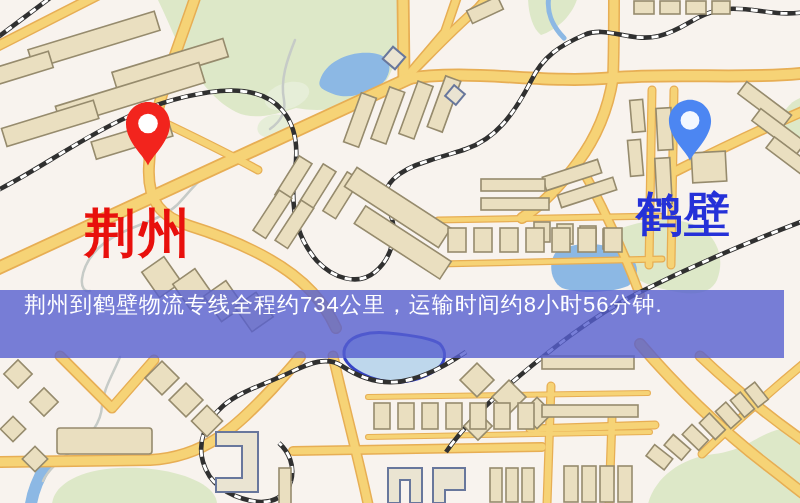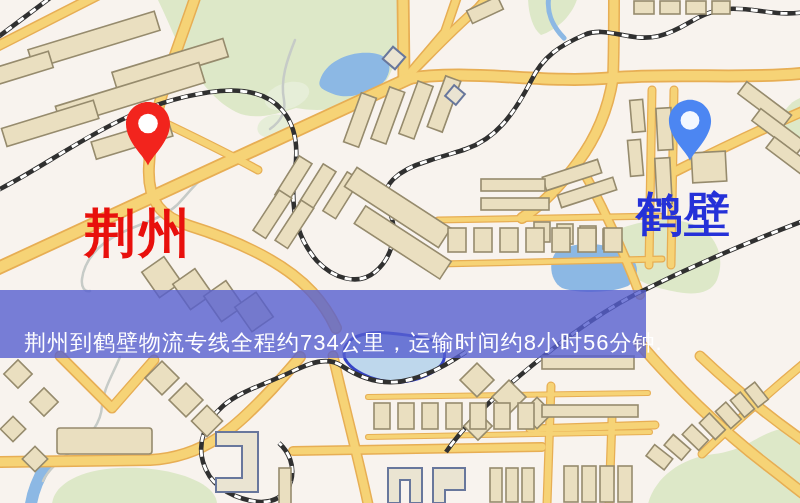--- a/index.html
+++ b/index.html
@@ -28,21 +28,21 @@
   
   .pin{position:absolute;display:block;}
   .pin.origin{left:124px;top:99px;width:48px;height:70px;}
   .pin.dest{left:667px;top:97px;width:46px;height:67px;}
   .pin-body.origin-body{fill:var(--pin-origin,#f2241d);}
   .pin-body.dest-body{fill:var(--pin-destination,#4c86f2);}
   .pin-hole.origin-hole{fill:var(--pin-origin-hole,#ffffff);}
   .pin-hole.dest-hole{fill:var(--pin-destination-hole,#f3f7ff);}
 
   
-  .banner{position:absolute;left:0;top:290px;width:646px;height:68px;display:flex;align-items:flex-end;}
+  .banner{position:absolute;left:0;top:290px;width:784px;height:68px;display:flex;align-items:flex-start;}
   .banner-bg{position:absolute;inset:0;background:var(--banner-bg,#565fd0);opacity:0.8;}
   .banner-text{position:relative;padding-left:24px;color:var(--banner-fg,#ffffff);font-size:22px;letter-spacing:1px;white-space:nowrap;}
 </style>
 </head>
 <body>
 
 <div class="stage">
 
   <svg class="map" viewBox="0 0 800 503" aria-hidden="true">
     <defs>

